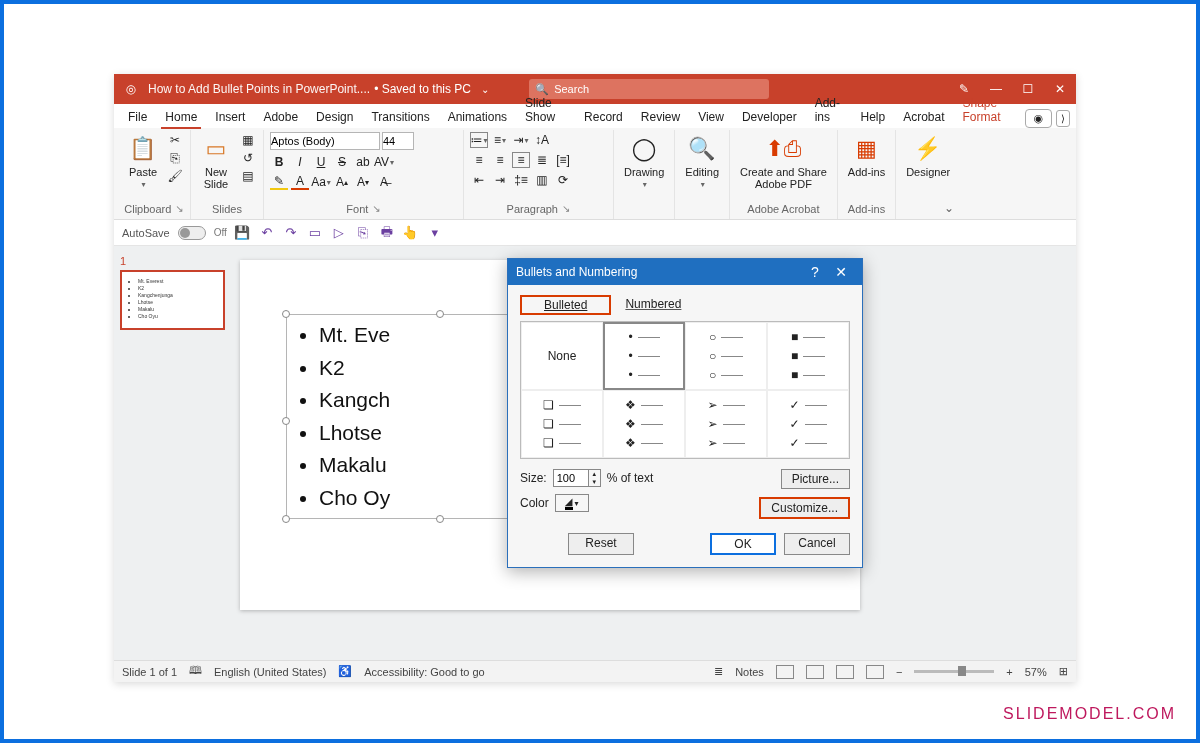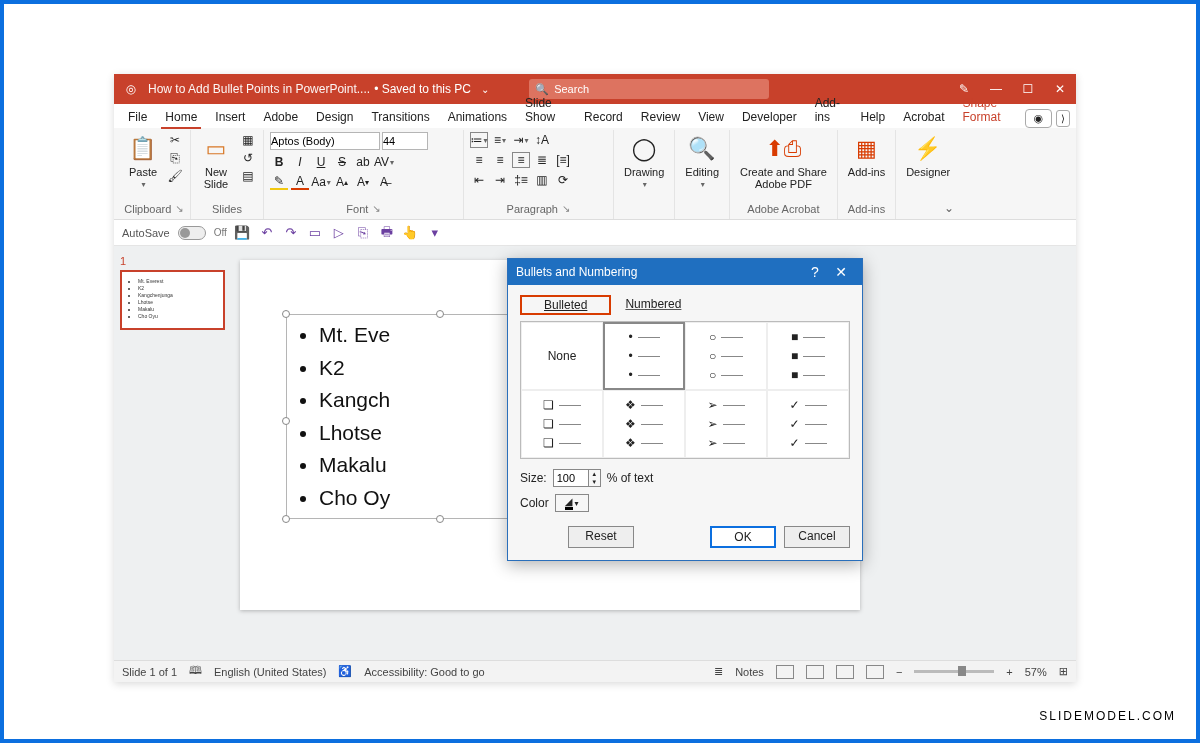--- a/index.html
+++ b/index.html
@@ -34,21 +34,21 @@
 .group .glabel { font-size: 11px; color: #666; text-align: center; padding: 1px 0 2px; display: flex; justify-content: center; gap: 4px; }
 .bigbtn { display: flex; flex-direction: column; align-items: center; gap: 2px; padding: 2px 4px; font-size: 11px; }
 .iconbox { width: 24px; height: 24px; display: flex; align-items: center; justify-content: center; font-size: 15px; }
 .iconbox.lg { width: 30px; height: 30px; font-size: 22px; }
 .vstack { display: flex; flex-direction: column; gap: 2px; }
 .hstack { display: flex; gap: 3px; align-items: center; }
 .sm { width: 18px; height: 16px; display: flex; align-items: center; justify-content: center; font-size: 12px; }
 .fontsel { display: flex; gap: 2px; }
 .fontsel select, .fontsel input { height: 18px; font-size: 11px; border: 1px solid #b5b5b5; background: #fff; }
 .fontsel .fname { width: 110px; }
-.fontsel .fsize { width: 46px; }
+.fontsel .fsize { width: 32px; }
 .dlaunch { font-size: 10px; color: #888; }
 .underline-red { border-bottom: 2px solid #d83b01; }
 .underline-yel { border-bottom: 2px solid #f2c811; }
 .ribbon .chev-s { font-size: 8px; margin-left: 1px; color: #666; }
 
 
 .qat { height: 26px; background: #fff; display: flex; align-items: center; gap: 8px; padding: 0 8px; border-bottom: 1px solid #e5e5e5; font-size: 11px; color: #555; }
 .toggle { display: inline-flex; align-items: center; border: 1px solid #999; border-radius: 9px; height: 14px; width: 28px; position: relative; background: #eee; }
 .toggle .knob { width: 10px; height: 10px; border-radius: 50%; background: #999; position: absolute; left: 1px; top: 1px; }
 .qat .qi { width: 16px; height: 16px; display: flex; align-items: center; justify-content: center; font-size: 13px; color: #6b3fa0; }
@@ -95,21 +95,21 @@
 .spin input { width: 34px; border: none; font-size: 11px; padding: 0 3px; }
 .spin .ar { width: 12px; display: flex; flex-direction: column; font-size: 7px; border-left: 1px solid #888; }
 .spin .ar span { flex: 1; text-align: center; line-height: 8px; }
 .colorbtn { border: 1px solid #888; width: 34px; height: 18px; display: flex; align-items: center; justify-content: center; gap: 2px; }
 .dbtn2 { border: 1px solid #888; background: #eee; padding: 2px 10px; font-size: 12px; min-width: 66px; text-align: center; cursor: pointer; }
 .dbtn2.hl { border: 2px solid #d83b01; }
 .dbtn2.primary { border: 2px solid #0c6fdf; background: #fff; }
 .dlg-foot { display: flex; gap: 8px; justify-content: flex-end; margin-top: 14px; padding-left: 48px; }
 .dlg-foot .left { margin-right: auto; }
 
-.watermark { position: absolute; right: 20px; bottom: 16px; font-size: 12px; letter-spacing: 2px; color: #000000; font-weight: 500; }
+.watermark { position: absolute; right: 20px; bottom: 16px; font-size: 16px; letter-spacing: 2px; color: #be185d; font-weight: 500; }
 </style>
 </head>
 <body>
 
 <div class="frame">
 <div class="app">
 
   <div class="titlebar">
     <div class="pp-icon">◎</div>
     <span class="doc-title">How to Add Bullet Points in PowerPoint....</span>
@@ -517,20 +517,24 @@
             <span>% of text</span>
           </div>
           <div class="fld">
             <span>Color</span>
             <span class="colorbtn">
                   <span style="border-bottom:3px solid #000;font-size:10px">◢</span>
                   <span style="font-size:8px">▾</span>
                 </span>
           </div>
         </div>
+        <div class="dlg-right">
+          <div class="dbtn2">Picture...</div>
+          <div class="dbtn2 hl">Customize...</div>
+        </div>
       </div>
       <div class="dlg-foot">
         <div class="dbtn2 left">Reset</div>
         <div class="dbtn2 primary">OK</div>
         <div class="dbtn2">Cancel</div>
       </div>
     </div>
   </div>
 
 </div>

